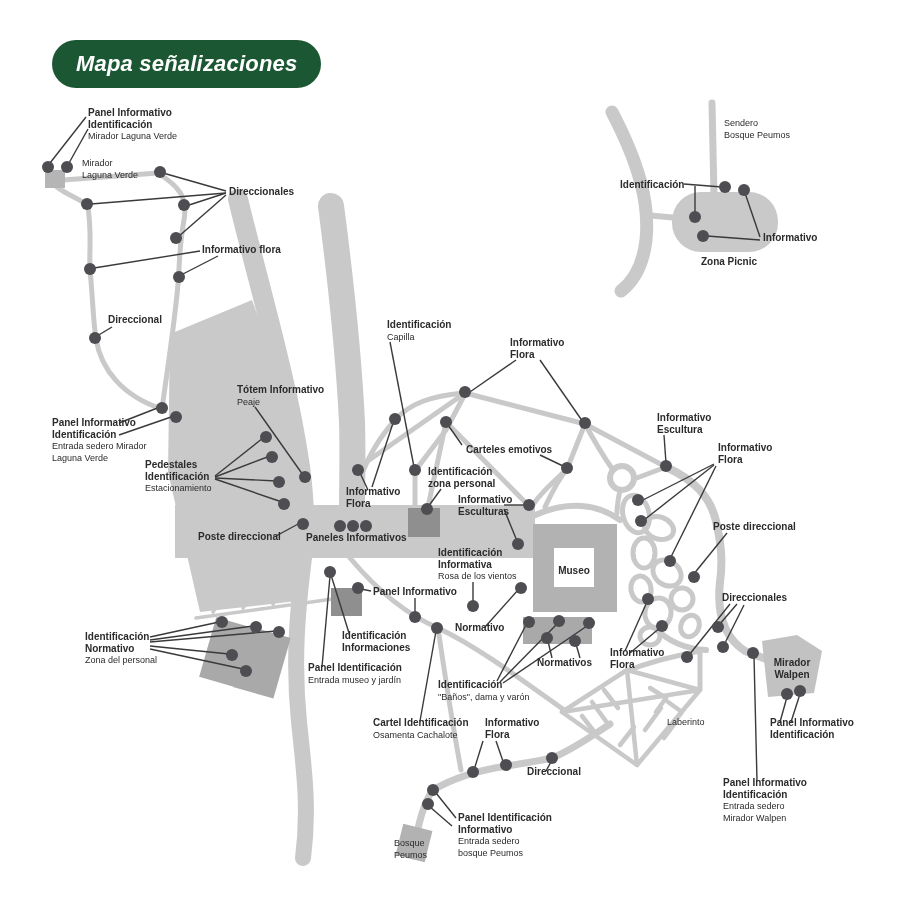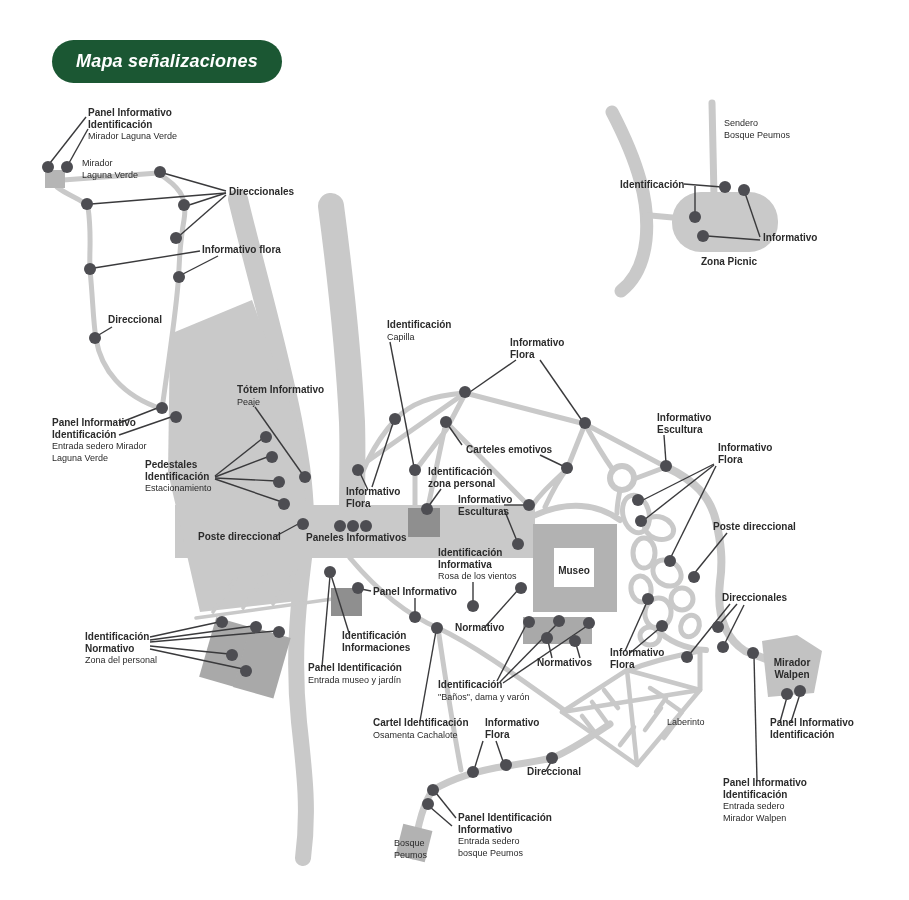--- a/index.html
+++ b/index.html
@@ -1,19 +1,19 @@
 <!DOCTYPE html>
 <html><head>
 <meta charset="utf-8">
 <style>
   html,body{margin:0;padding:0;background:#ffffff;}
   .stage{position:relative;width:909px;height:900px;background:#ffffff;overflow:hidden;
          font-family:"Liberation Sans",sans-serif;}
   .badge{position:absolute;left:52px;top:40px;background:#1b5733;color:#ffffff;
-         border-radius:24px;padding:11px 24px;font-size:18px;font-weight:bold;font-style:italic;
+         border-radius:24px;padding:11px 24px;font-size:22px;font-weight:bold;font-style:italic;
          letter-spacing:.2px;}
   svg{position:absolute;left:0;top:0;}
   text.b{font:bold 10px "Liberation Sans",sans-serif;fill:#2b2b2b;}
   text.r{font:9px "Liberation Sans",sans-serif;fill:#2b2b2b;}
 </style>
 </head>
 <body>
 
 <div class="stage">
 

